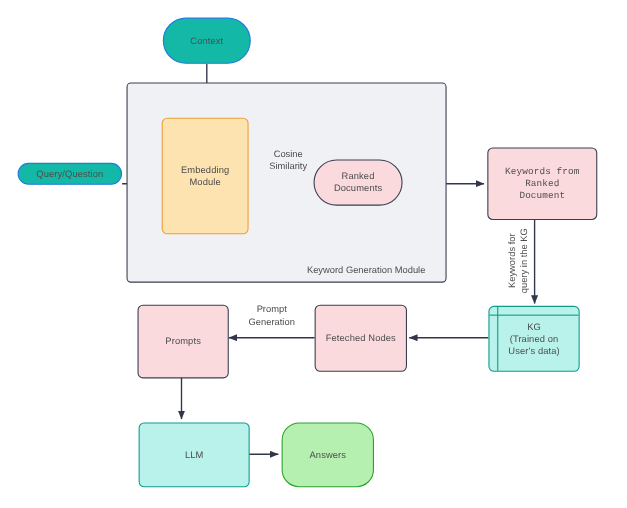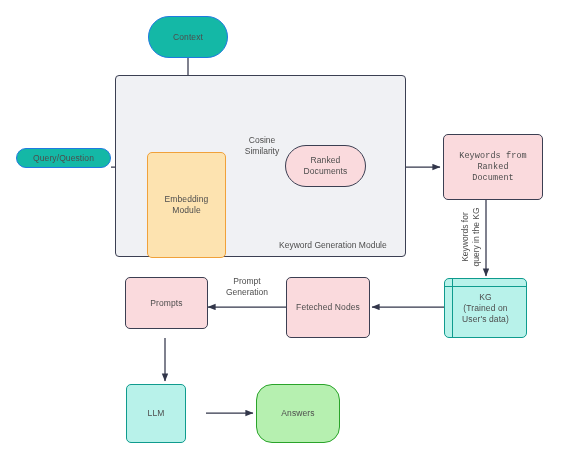--- a/index.html
+++ b/index.html
@@ -43,21 +43,20 @@
   
   .pill-blue {
     background: #14b8a6;
     border: 1.4px solid #1f7ae0;
     border-radius: 999px;
   }
   .rect-orange {
     background: #fde3b0;
     border: 1.3px solid #f0a13a;
     border-radius: 5px;
-    margin-top: 45px;
   }
   .pill-pink {
     background: #fadadd;
     border: 1.4px solid #3b3f52;
     border-radius: 999px;
   }
   .rect-pink {
     background: #fadadd;
     border: 1.4px solid #3b3f52;
     border-radius: 5px;
@@ -184,25 +183,25 @@
     <div class="kg-divider-h"></div>
     <span style="position: relative; z-index: 2; white-space: pre-line;">KG
 (Trained on
 User's data)</span>
   </div>
 
   <div class="node rect-pink" style="left:286px; top:277px; width:84px; height:61px;">
     <span>Feteched Nodes</span>
   </div>
 
-  <div class="node rect-pink" style="left:125px; top:277px; width:83px; height:52px;">
+  <div class="node rect-pink" style="left:125px; top:277px; width:83px; height:67px;">
     <span>Prompts</span>
   </div>
 
-  <div class="node rect-cyan" style="left:126px; top:384px; width:60px; height:59px;text-align:right;">
+  <div class="node rect-cyan" style="left:126px; top:384px; width:101px; height:59px;text-align:right;">
     <span>LLM</span>
   </div>
 
   <div class="node rect-green" style="left:256px; top:384px; width:84px; height:59px;">
     <span>Answers</span>
   </div>
 
   <div class="edge-label" style="left: 232px; top: 135px; width: 60px; white-space: pre-line;">Cosine
 Similarity</div>
 

